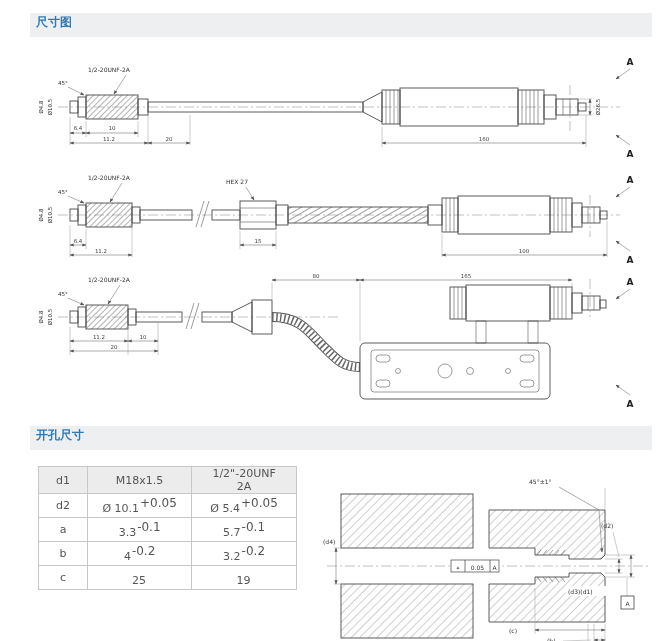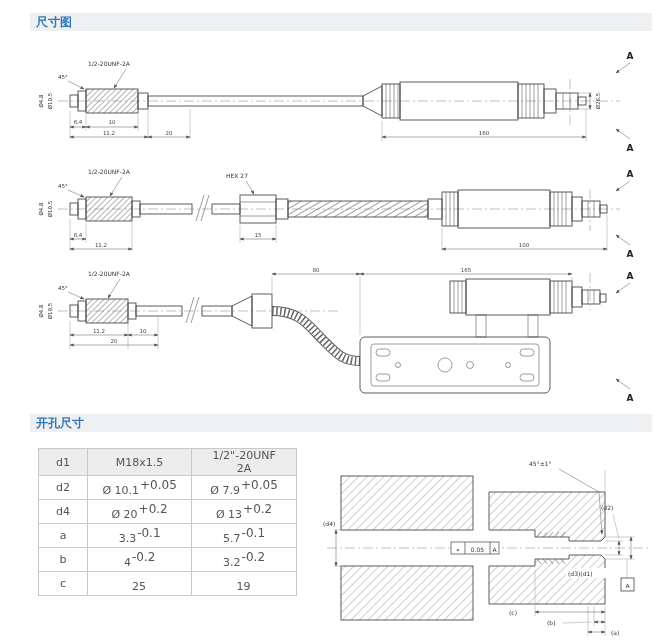--- a/index.html
+++ b/index.html
@@ -1,22 +1,22 @@
 <!DOCTYPE html>
 <html><head>
 <meta charset="utf-8">
 <style>
   html,body{margin:0;padding:0;}
   body{
     width:665px;height:641px;background:#fff;overflow:hidden;position:relative;
     font-family:"DejaVu Sans","Liberation Sans",sans-serif;
   }
-  .section-bar{height:18px;background:#edeff1;margin:0 13px 0 30px;display:flex;align-items:flex-start;}
+  .section-bar{height:24px;background:#edeff1;margin:0 13px 0 30px;display:flex;align-items:flex-start;}
   .section-bar.first{margin-top:13px;}
-  .section-bar.second{margin-top:7px;}
+  .section-bar.second{margin-top:13px;}
   .section-title{color:#2e79b8;font-size:12px;font-weight:600;padding-left:6px;line-height:18px;}
   .drawings{padding:8px 0 0 30px;}
   .drawings svg{display:block;margin-bottom:4px;}
   
   svg{overflow:visible;}
   svg text{fill:#333;font-family:"DejaVu Sans","Liberation Sans",sans-serif;}
   .outline{fill:none;stroke:#4a4a4a;stroke-width:0.9;}
   .thin{fill:none;stroke:#4a4a4a;stroke-width:0.55;}
   .cl{fill:none;stroke:#999;stroke-width:0.6;stroke-dasharray:10 3 2 3;}
   .dim{fill:none;stroke:#777;stroke-width:0.6;marker-start:url(#arr);marker-end:url(#arr);}
@@ -319,26 +319,21 @@
       <tr>
         <th>d1</th>
         <th>M18x1.5</th>
         <th>1/2"-20UNF 2A</th>
       </tr>
     </thead>
     <tbody>
       <tr>
         <td>d2</td>
         <td><span>Ø 10.1</span><sup class="tol">+0.05</sup></td>
-        <td><span>Ø 7.9</span><sup class="tol">+0.05</sup></td>
-      </tr>
-      <tr>
-        <td>d4</td>
-        <td><span>Ø 20</span><sup class="tol">+0.2</sup></td>
-        <td><span>Ø 13</span><sup class="tol">+0.2</sup></td>
+        <td><span>Ø 5.4</span><sup class="tol">+0.05</sup></td>
       </tr>
       <tr>
         <td>a</td>
         <td><span>3.3</span><sup class="tol">-0.1</sup></td>
         <td><span>5.7</span><sup class="tol">-0.1</sup></td>
       </tr>
       <tr>
         <td>b</td>
         <td><span>4</span><sup class="tol">-0.2</sup></td>
         <td><span>3.2</span><sup class="tol">-0.2</sup></td>

